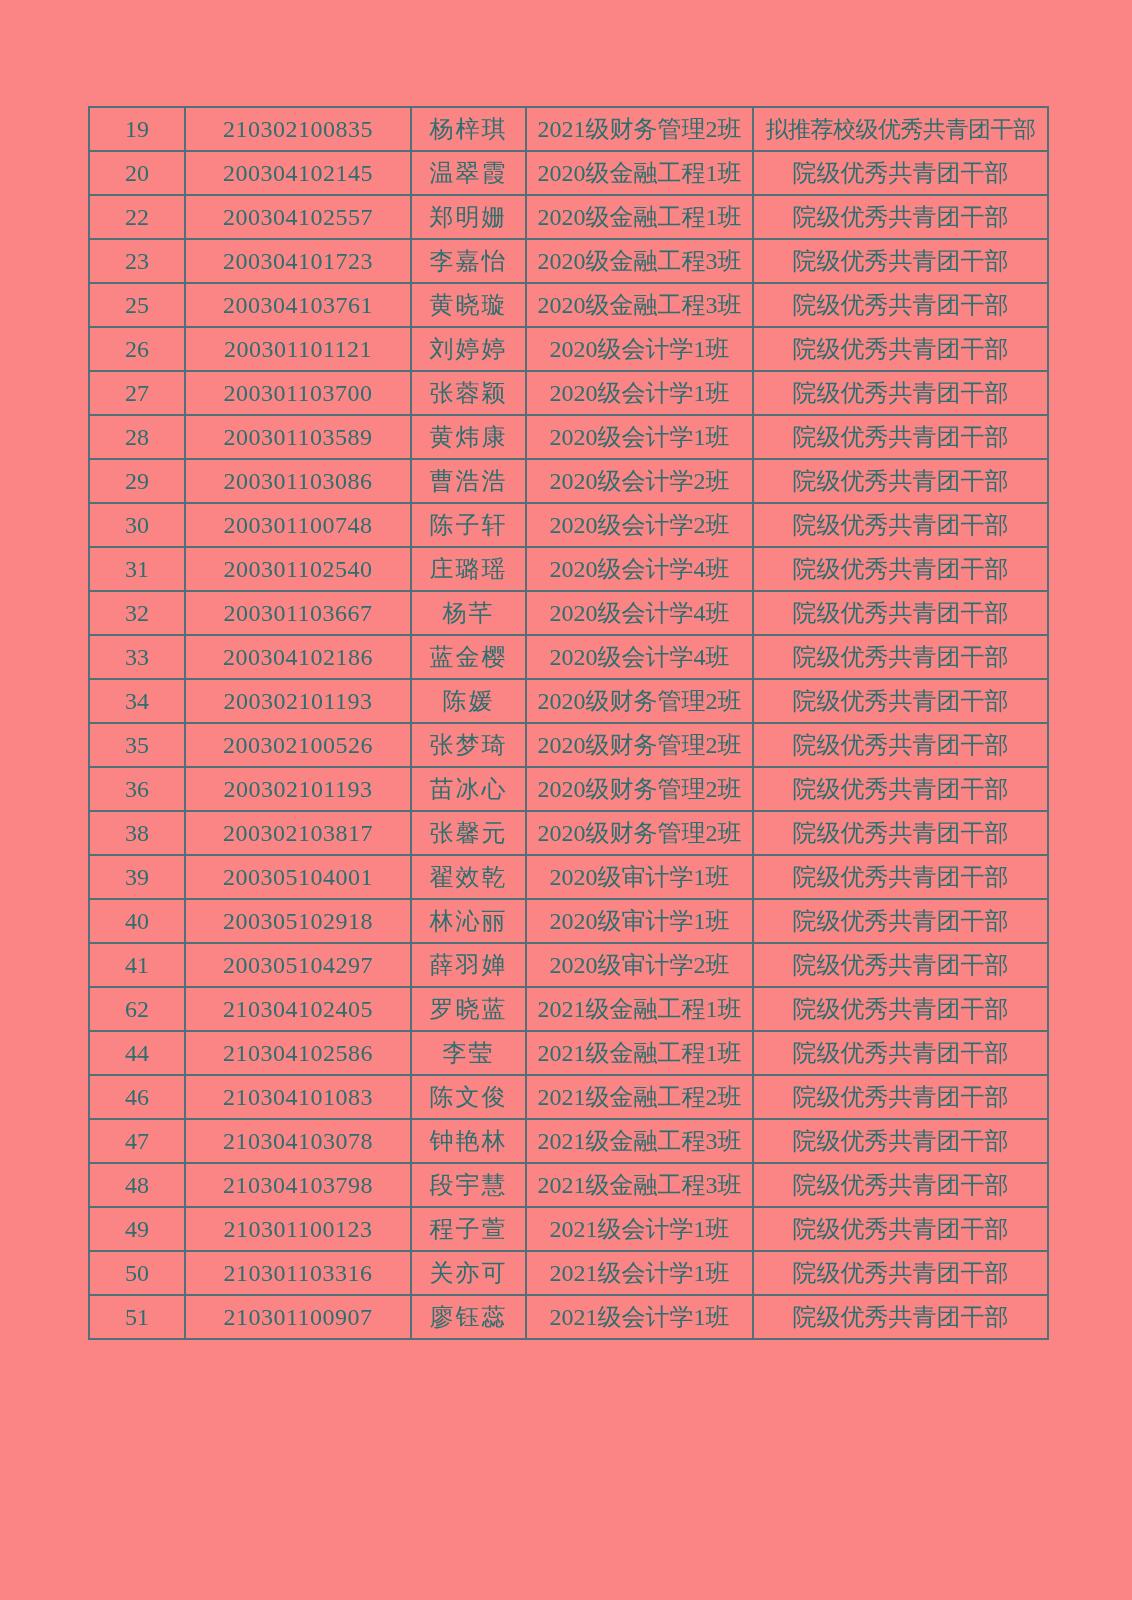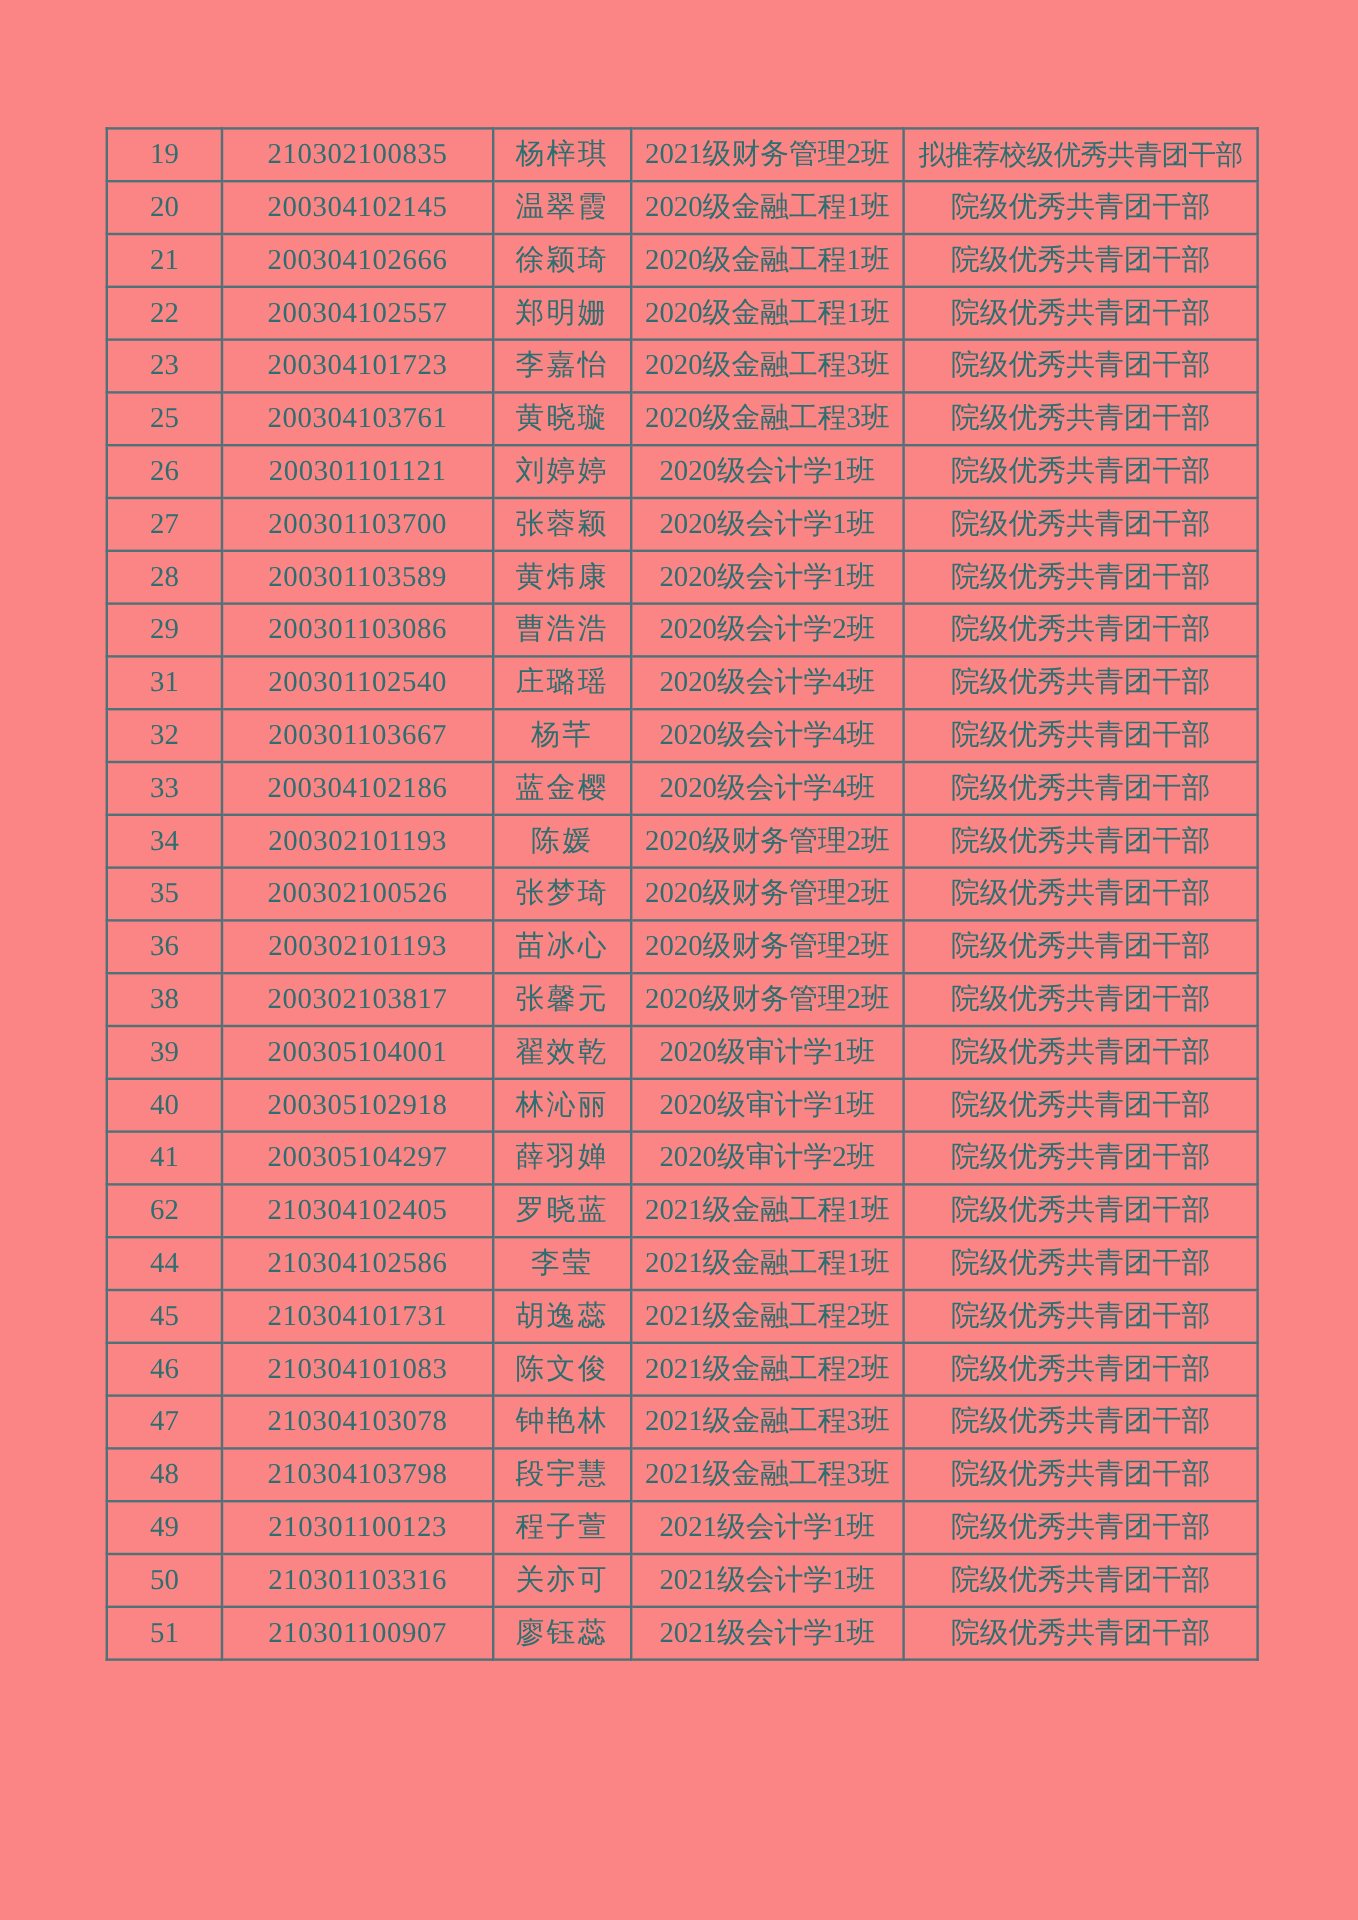--- a/index.html
+++ b/index.html
@@ -68,27 +68,20 @@
           <td class="award-cell long">拟推荐校级优秀共青团干部</td>
         </tr>
         <tr>
           <td class="row-number-cell">20</td>
           <td class="student-id-cell">200304102145</td>
           <td class="name-cell">温翠霞</td>
           <td class="class-cell">2020级金融工程1班</td>
           <td class="award-cell">院级优秀共青团干部</td>
         </tr>
         <tr>
-          <td class="row-number-cell">21</td>
-          <td class="student-id-cell">200304102666</td>
-          <td class="name-cell">徐颖琦</td>
-          <td class="class-cell">2020级金融工程1班</td>
-          <td class="award-cell">院级优秀共青团干部</td>
-        </tr>
-        <tr>
           <td class="row-number-cell">22</td>
           <td class="student-id-cell">200304102557</td>
           <td class="name-cell">郑明姗</td>
           <td class="class-cell">2020级金融工程1班</td>
           <td class="award-cell">院级优秀共青团干部</td>
         </tr>
         <tr>
           <td class="row-number-cell">23</td>
           <td class="student-id-cell">200304101723</td>
           <td class="name-cell">李嘉怡</td>
@@ -124,20 +117,27 @@
           <td class="award-cell">院级优秀共青团干部</td>
         </tr>
         <tr>
           <td class="row-number-cell">29</td>
           <td class="student-id-cell">200301103086</td>
           <td class="name-cell">曹浩浩</td>
           <td class="class-cell">2020级会计学2班</td>
           <td class="award-cell">院级优秀共青团干部</td>
         </tr>
         <tr>
+          <td class="row-number-cell">30</td>
+          <td class="student-id-cell">200301100748</td>
+          <td class="name-cell">陈子轩</td>
+          <td class="class-cell">2020级会计学2班</td>
+          <td class="award-cell">院级优秀共青团干部</td>
+        </tr>
+        <tr>
           <td class="row-number-cell">31</td>
           <td class="student-id-cell">200301102540</td>
           <td class="name-cell">庄璐瑶</td>
           <td class="class-cell">2020级会计学4班</td>
           <td class="award-cell">院级优秀共青团干部</td>
         </tr>
         <tr>
           <td class="row-number-cell">32</td>
           <td class="student-id-cell">200301103667</td>
           <td class="name-cell">杨芊</td>
@@ -205,27 +205,20 @@
           <td class="student-id-cell">210304102405</td>
           <td class="name-cell">罗晓蓝</td>
           <td class="class-cell">2021级金融工程1班</td>
           <td class="award-cell">院级优秀共青团干部</td>
         </tr>
         <tr>
           <td class="row-number-cell">44</td>
           <td class="student-id-cell">210304102586</td>
           <td class="name-cell">李莹</td>
           <td class="class-cell">2021级金融工程1班</td>
-          <td class="award-cell">院级优秀共青团干部</td>
-        </tr>
-        <tr>
-          <td class="row-number-cell">45</td>
-          <td class="student-id-cell">210304101731</td>
-          <td class="name-cell">胡逸蕊</td>
-          <td class="class-cell">2021级金融工程2班</td>
           <td class="award-cell">院级优秀共青团干部</td>
         </tr>
         <tr>
           <td class="row-number-cell">46</td>
           <td class="student-id-cell">210304101083</td>
           <td class="name-cell">陈文俊</td>
           <td class="class-cell">2021级金融工程2班</td>
           <td class="award-cell">院级优秀共青团干部</td>
         </tr>
         <tr>

